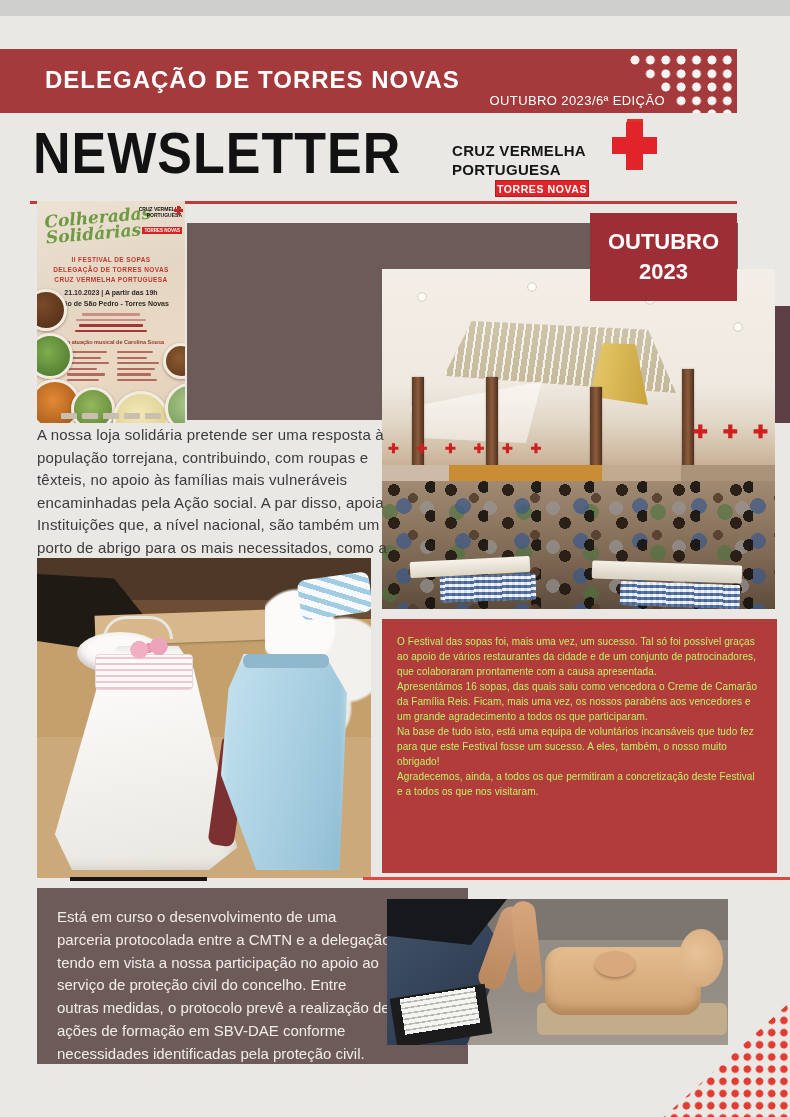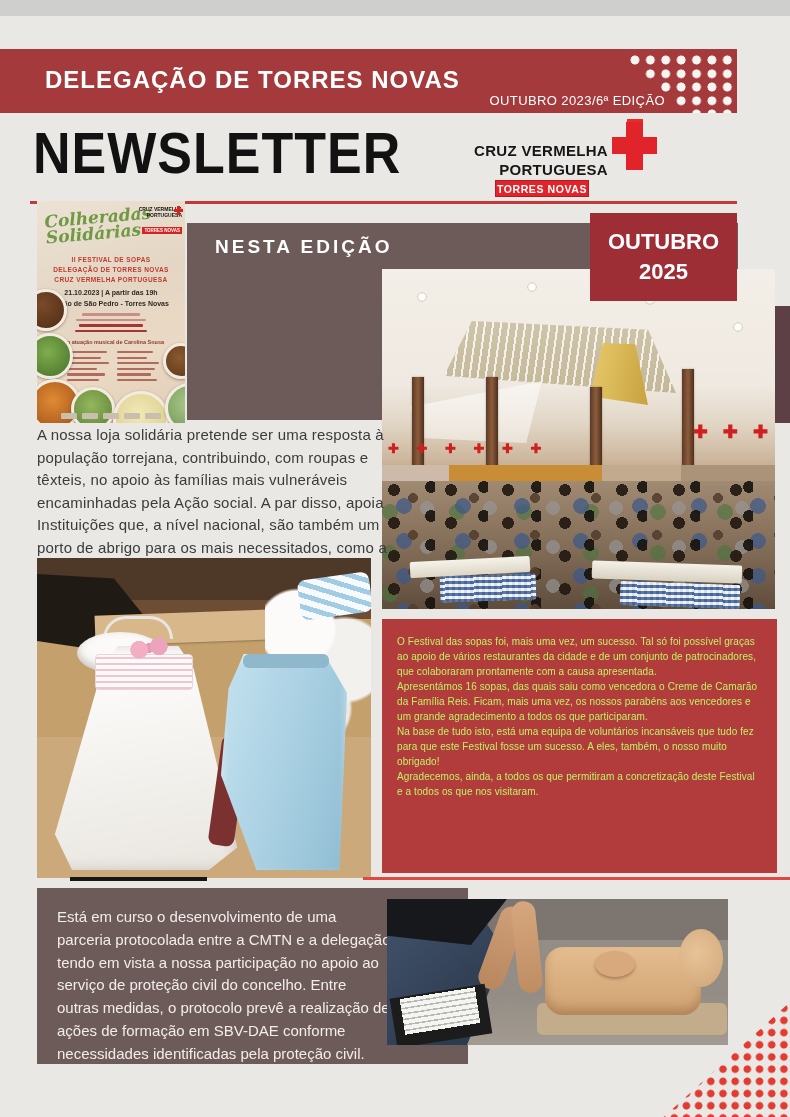--- a/index.html
+++ b/index.html
@@ -19,21 +19,21 @@
   .banner-dots .dr:nth-child(1){width:108px;}
   .banner-dots .dr:nth-child(2){width:93px;}
   .banner-dots .dr:nth-child(3){width:77px;}
   .banner-dots .dr:nth-child(4){width:62px;}
   .banner-dots .dr:nth-child(5){width:46px;}
   .red-square{left:627px;top:103px;width:16px;height:13px;background:#e92d26;}
 
   
   .newsletter{left:33px;top:104px;font-size:52px;font-weight:900;color:#121212;
     letter-spacing:1px;transform:scaleY(1.1);transform-origin:top left;white-space:nowrap;}
-  .cvp-text{left:452px;top:126px;width:156px;text-align:right;color:#161616;
+  .cvp-text{left:452px;top:126px;width:156px;text-align:left;color:#161616;
     font-size:15px;font-weight:900;line-height:1.25;letter-spacing:.3px;white-space:pre-line;}
   .cvp-cross{left:612px;top:106px;width:45px;height:48px;}
   .cvp-cross .v{position:absolute;left:14px;top:0;width:17px;height:48px;background:#e02429;}
   .cvp-cross .h{position:absolute;left:0;top:15px;width:45px;height:17px;background:#e02429;}
   .cvp-badge{left:495px;top:164px;width:92px;height:15px;background:#e02429;border:1px solid #b01d22;
     color:#fff;font-size:10.5px;font-weight:800;letter-spacing:.6px;display:flex;
     align-items:center;justify-content:center;}
   .redline1{left:30px;top:185px;width:707px;height:3px;background:#c13a3a;}
   .redline2{left:363px;top:861px;width:427px;height:3px;background:#e04842;}
   .blackbar{left:70px;top:861px;width:137px;height:4px;background:#151515;}
@@ -301,21 +301,20 @@
     <div class="poster-botbars">
       <div class="s"></div>
         <div class="s"></div>
         <div class="s"></div>
         <div class="s"></div>
         <div class="s"></div>
     </div>
   </div>
 
   <div class="abs box-nesta">
-    <div class="nesta-head">NESTA EDIÇÃO</div>
   </div>
 
   <div class="abs photo-hall">
     <div class="spotlights"></div>
     <div class="canopy"></div>
     <div class="drape-gold"></div>
     <div class="drape-white"></div>
     <div class="pillar p1"></div>
     <div class="pillar p2"></div>
     <div class="pillar p3"></div>
@@ -325,21 +324,21 @@
     <div class="garland g2">✚ ✚ ✚</div>
     <div class="hall-crowd"></div>
     <div class="cloth clothw1"></div>
     <div class="cloth clothw2"></div>
     <div class="cloth ging1"></div>
     <div class="cloth ging2"></div>
   </div>
 
   <div class="abs box-outubro">
     <div class="t">OUTUBRO
-2025</div>
+2023</div>
   </div>
   <div class="abs maroon-strip"></div>
 
   <div class="abs para-loja">A nossa loja solidária pretende ser uma resposta à população torrejana, contribuindo, com roupas e têxteis, no apoio às famílias mais vulneráveis encaminhadas pela Ação social. A par disso, apoia Instituições que, a nível nacional, são também um porto de abrigo para os mais necessitados, como a "Ajuda de Berço" ou a "Ajuda de Mãe", entre outras.</div>
 
   <div class="abs photo-baby">
     <div class="jacket"></div>
     <div class="cardbox"></div>
     <div class="hanger"></div>
     <div class="collar"></div>

